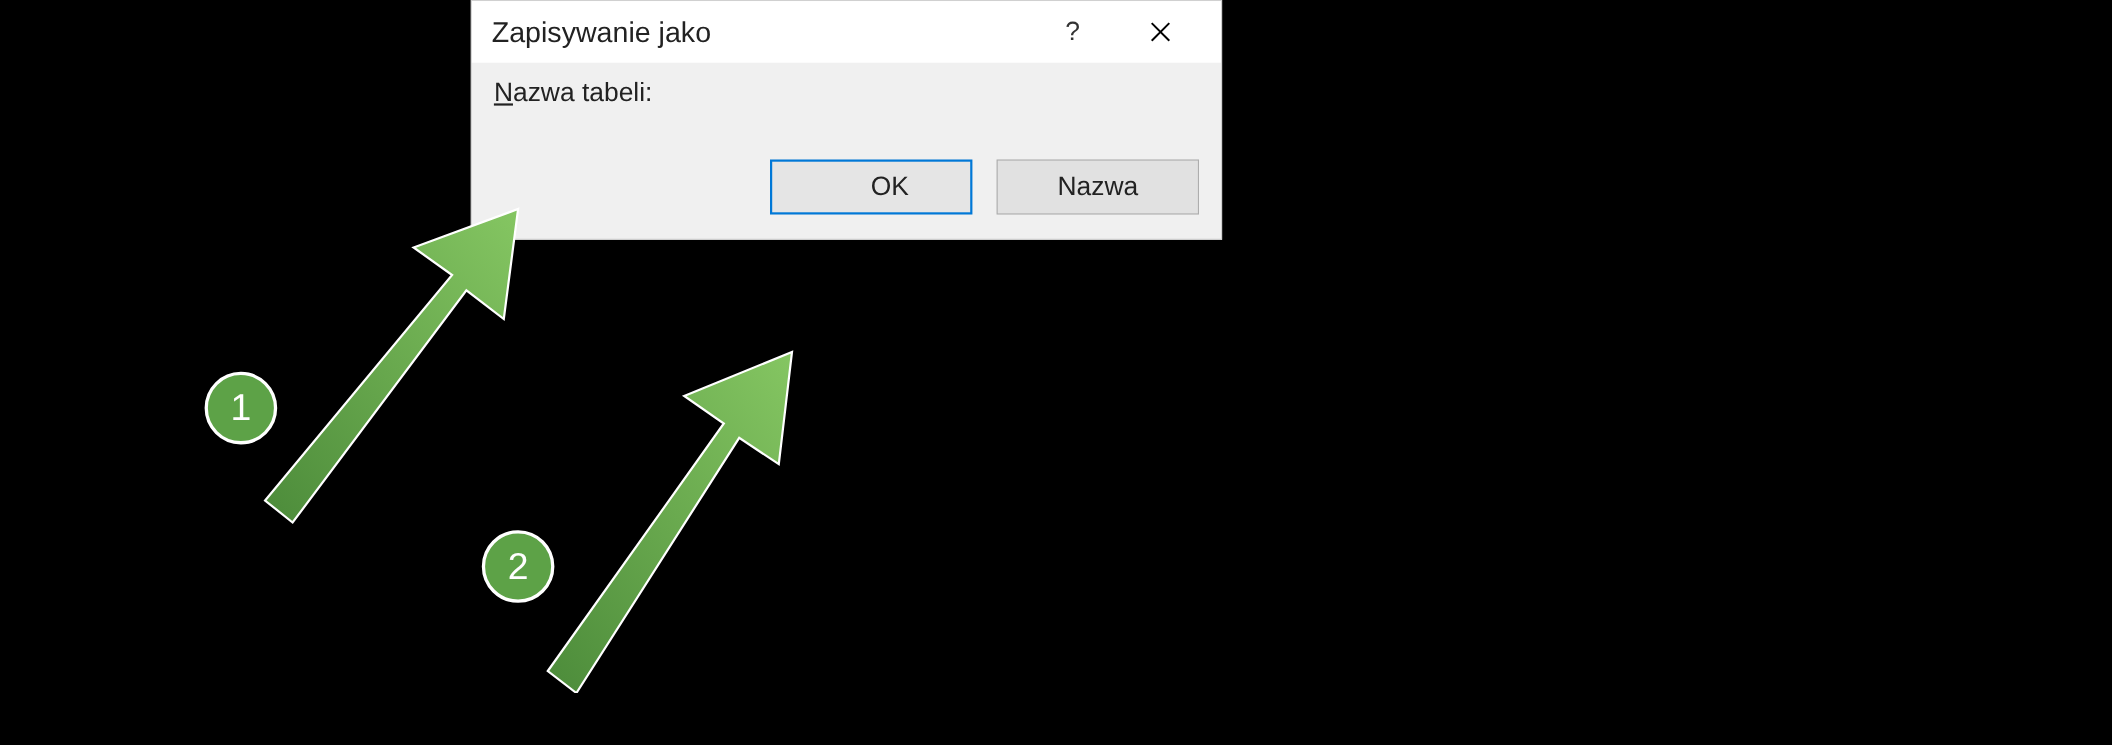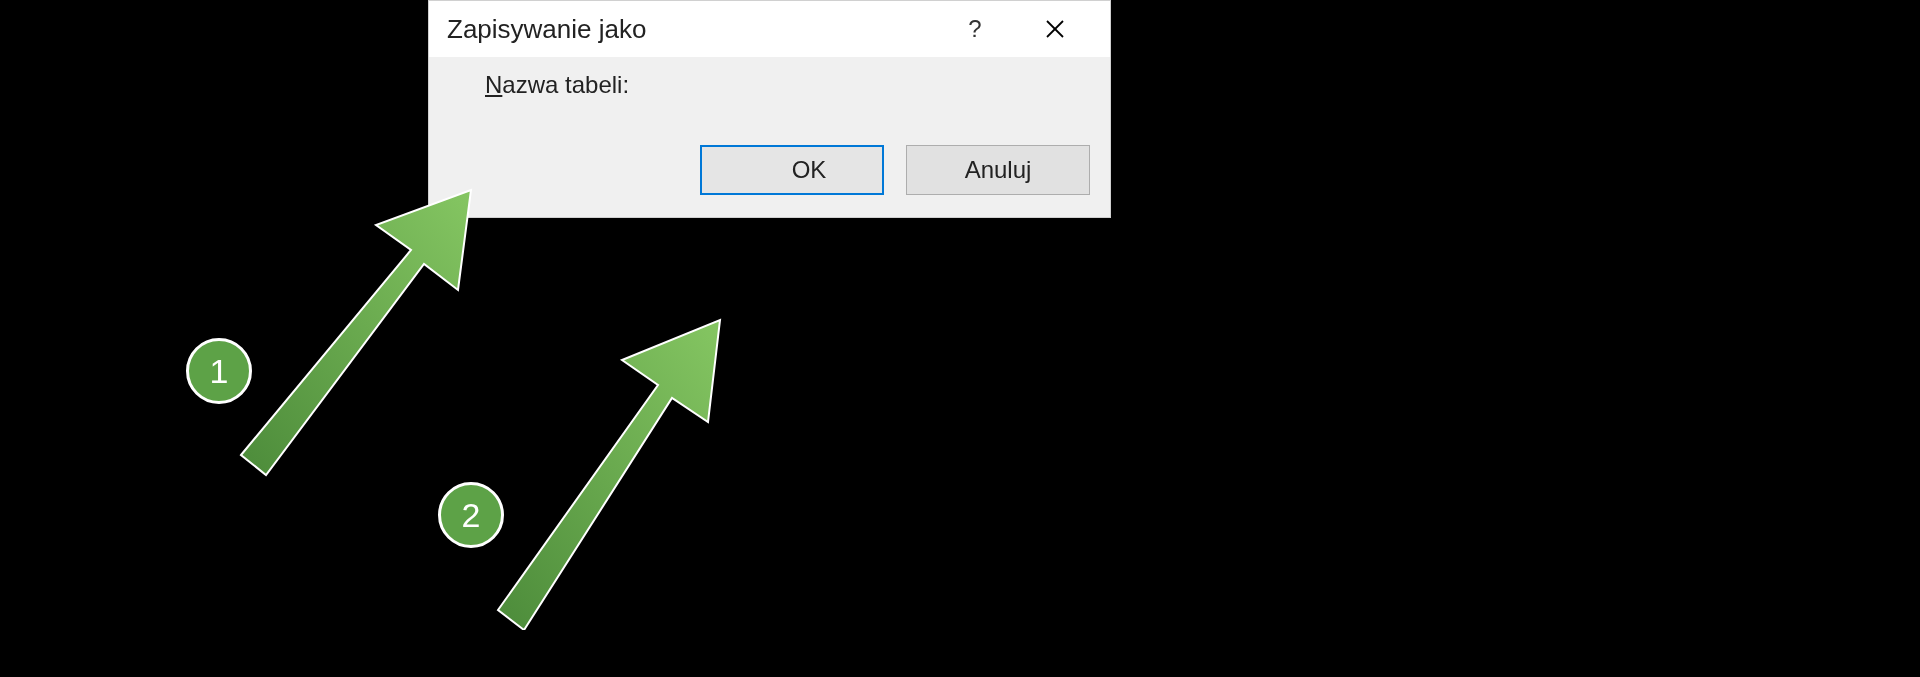--- a/index.html
+++ b/index.html
@@ -52,21 +52,20 @@
       width: 50px;
       height: 56px;
       display: flex;
       align-items: center;
       justify-content: center;
       cursor: pointer;
     }
     .titlebar-close svg { width: 18px; height: 18px; }
     .body {
       padding: 14px 20px 22px 20px;
-      margin-left: 36px;
     }
     .label {
       font-size: 24px;
       color: #222;
       margin-bottom: 6px;
     }
     .underlined-first::first-letter { text-decoration: underline; }
     .input {
       width: 100%;
       height: 44px;
@@ -144,21 +143,21 @@
       <svg viewBox="0 0 18 18">
         <line x1="1" y1="1" x2="17" y2="17" stroke="#000" stroke-width="1.8"></line>
         <line x1="17" y1="1" x2="1" y2="17" stroke="#000" stroke-width="1.8"></line>
       </svg>
     </div>
   </div>
   <div class="body">
     <div class="label underlined-first">Nazwa tabeli:</div>
     <div class="button-row">
       <button class="btn btn-primary">OK</button>
-      <button class="btn">Anuluj</button>
+      <button class="btn">Nazwa</button>
     </div>
   </div>
 </div>
 
 <div class="arrow-group arrow-1">
   <svg class="arrow-svg" width="300" height="300" viewBox="0 0 300 300">
     <defs>
       <linearGradient id="g1" x1="0" y1="1" x2="1" y2="0">
         <stop offset="0%" stop-color="#4c8b3a"></stop>
         <stop offset="100%" stop-color="#85c662"></stop>

